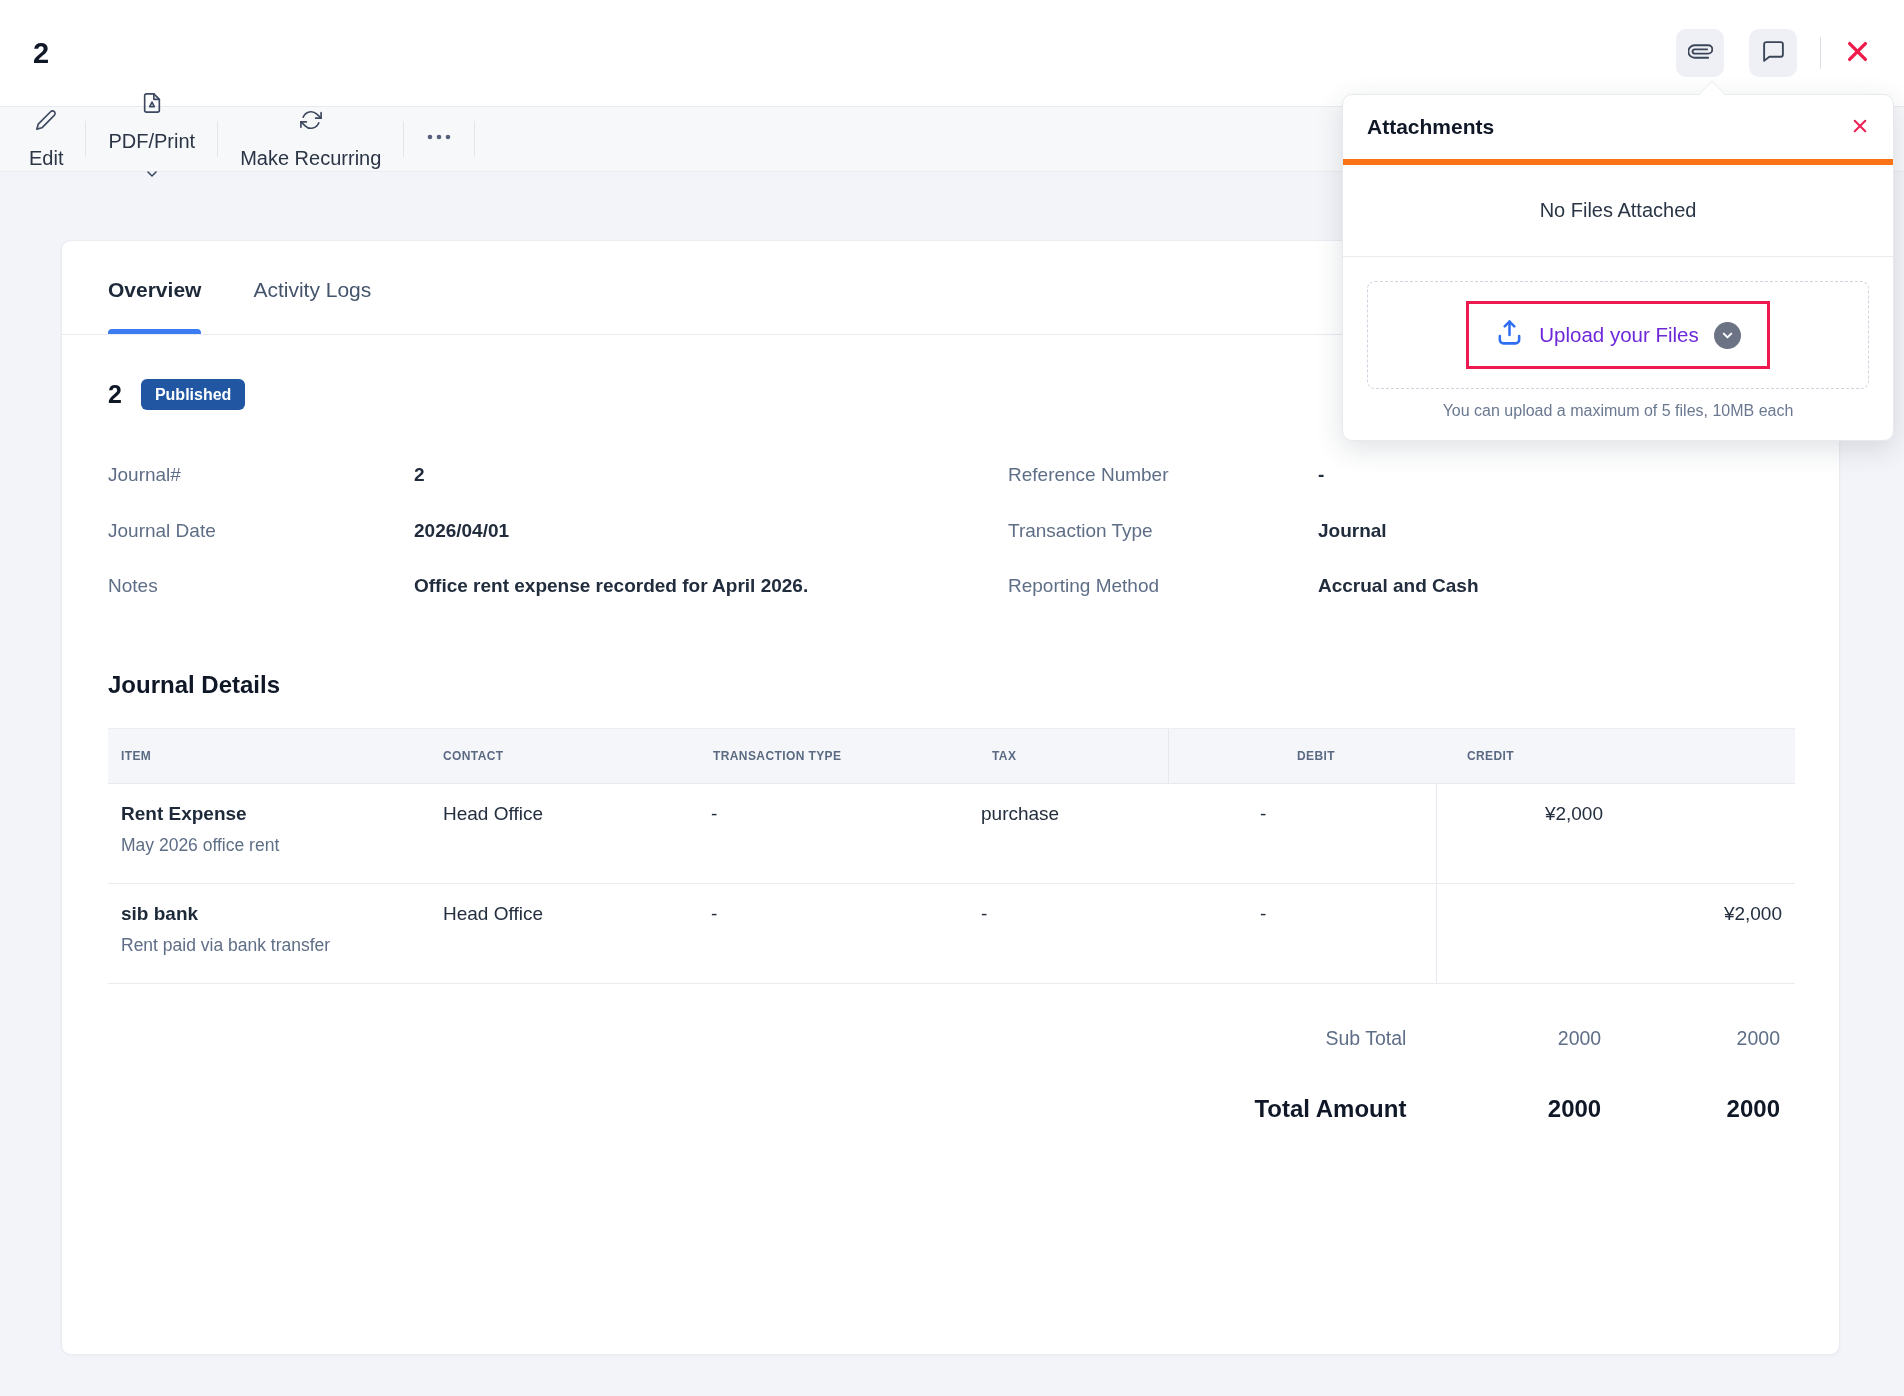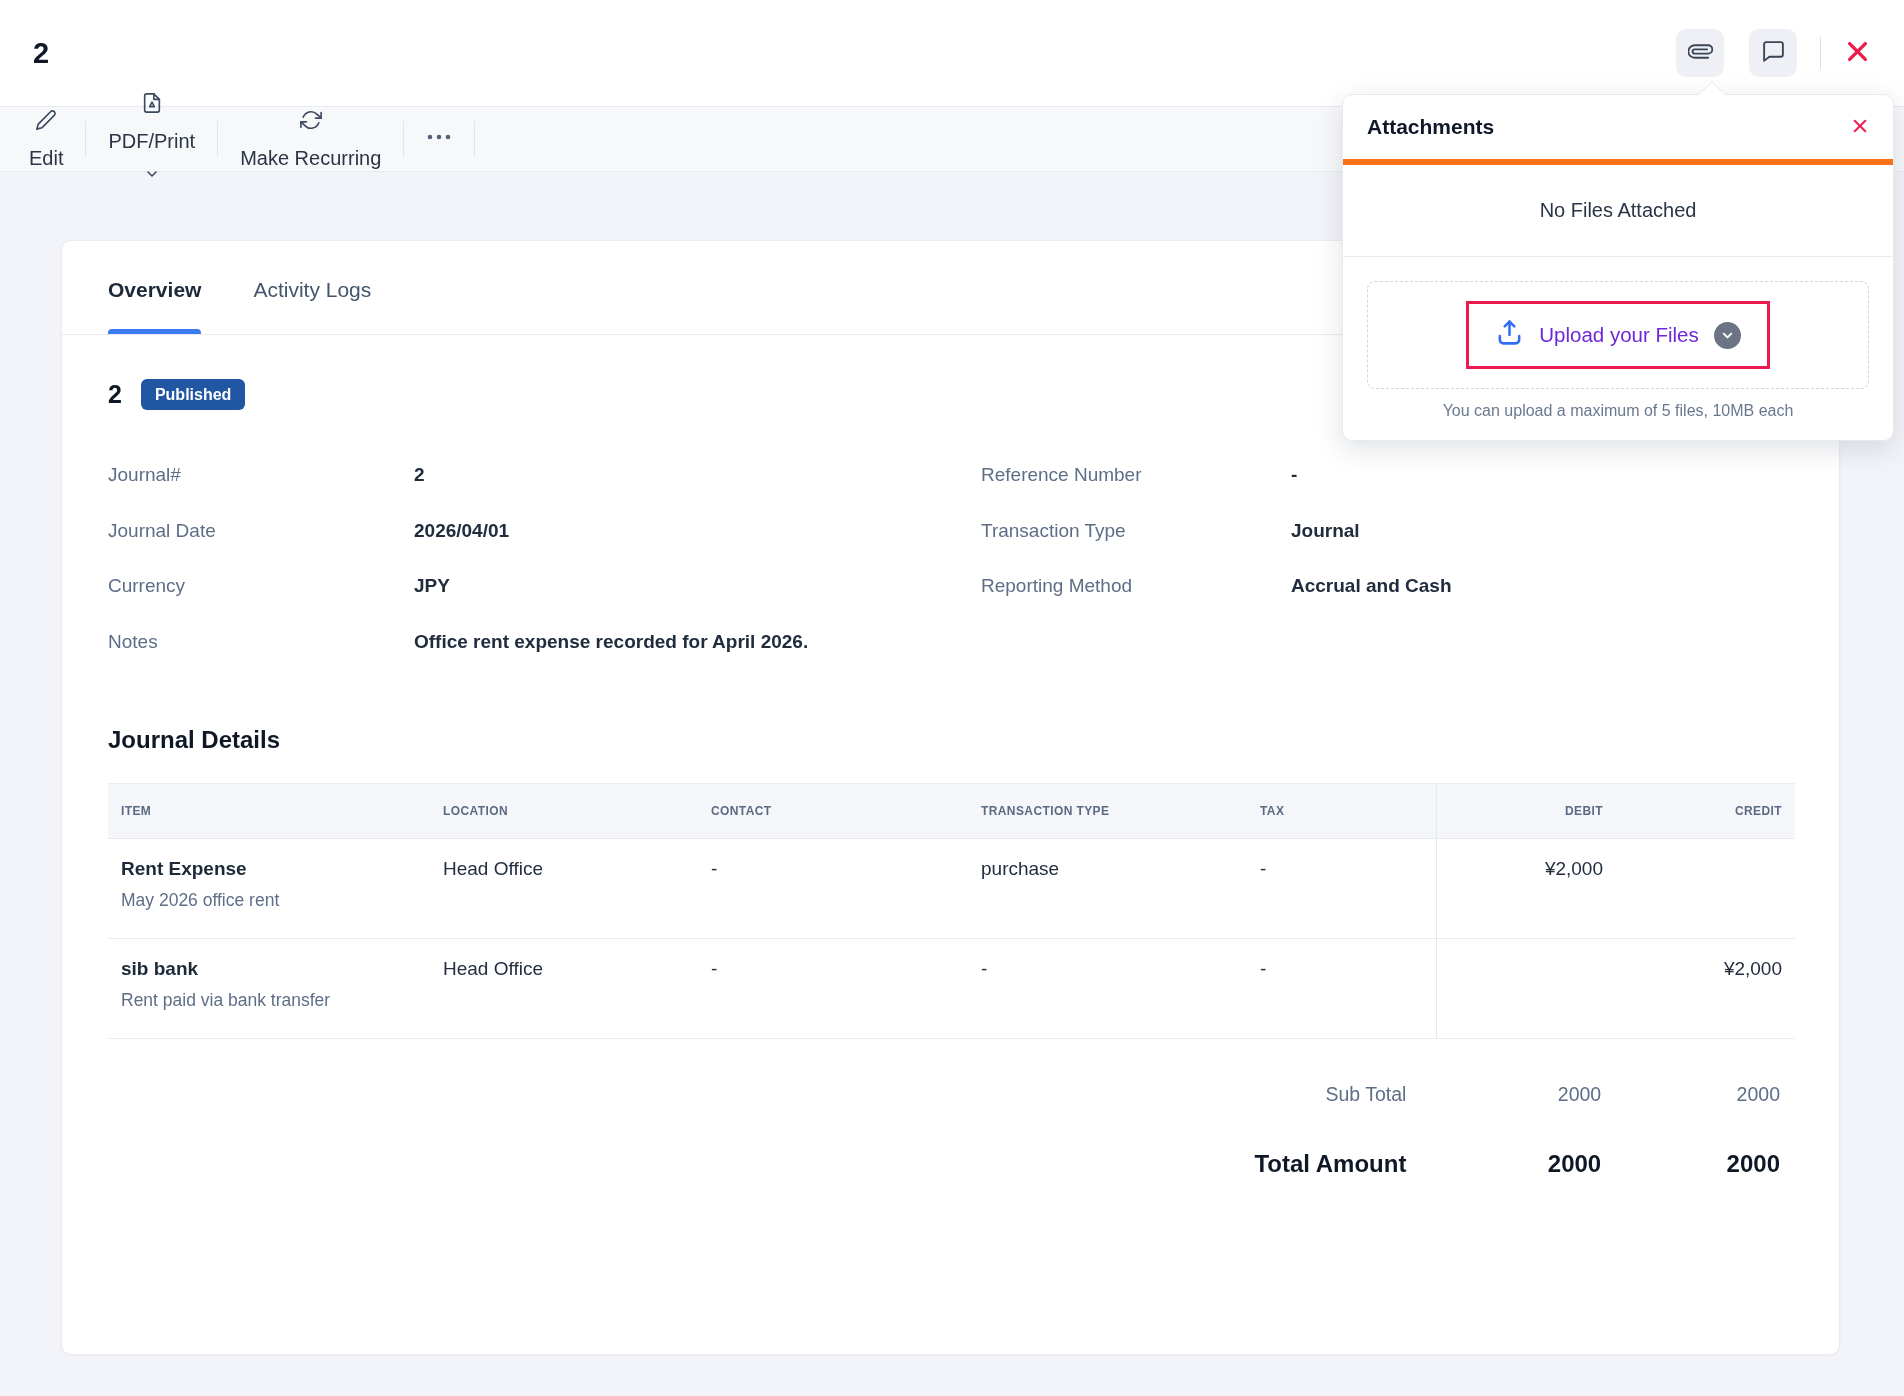--- a/index.html
+++ b/index.html
@@ -26,21 +26,21 @@
   .tabbar { position:relative; height:94px; border-bottom:1px solid #e9ebf1; display:flex; align-items:flex-end; padding:0 46px; }
   .tab { position:relative; height:60px; display:flex; align-items:flex-start; padding-top:4px; margin-right:52px; font-size:21px; cursor:pointer; }
   .tab.active { font-weight:bold; color:#1d2939; }
   .tab.inactive { color:#44546b; }
   .tab-indicator { position:absolute; bottom:0; left:0; width:100%; height:5px; background:#3b7cf2; border-radius:4px 4px 0 0; }
 
   .title-row { display:flex; align-items:center; gap:19px; margin:44px 46px 0; }
   .journal-no { font-size:25px; font-weight:bold; color:#101828; }
   .badge { background:#2056a2; color:#fff; font-size:16px; font-weight:600; padding:6px 14px; border-radius:6px; line-height:1.2; }
 
-  .fields { display:flex; margin:54px 46px 0; }
+  .fields { display:flex; margin:54px 46px 0;gap:27px; }
   .fields-col { display:flex; flex-direction:column; }
   .fields-col.left { width:843px; }
   .fields-col.right { padding-left:30px; }
   .field-row { display:flex; height:55.5px; align-items:flex-start; }
   .f-label { color:#5f6e87; font-size:19px; }
   .left .f-label { width:306px; }
   .right .f-label { width:310px; }
   .f-value { color:#212c3d; font-size:19px; font-weight:600; }
 
   .details-heading { margin:40px 46px 29px; font-size:24px; font-weight:bold; color:#101828; }
@@ -185,24 +185,20 @@
       <div class="fields-col left">
         <div class="field-row">
           <div class="f-label">Journal#</div>
           <div class="f-value">2</div>
         </div>
         <div class="field-row">
           <div class="f-label">Journal Date</div>
           <div class="f-value">2026/04/01</div>
         </div>
         <div class="field-row">
-          <div class="f-label">Currency</div>
-          <div class="f-value">JPY</div>
-        </div>
-        <div class="field-row">
           <div class="f-label">Notes</div>
           <div class="f-value">Office rent expense recorded for April 2026.</div>
         </div>
       </div>
       <div class="fields-col right">
         <div class="field-row">
           <div class="f-label">Reference Number</div>
           <div class="f-value">-</div>
         </div>
         <div class="field-row">
@@ -214,21 +210,20 @@
           <div class="f-value">Accrual and Cash</div>
         </div>
       </div>
     </div>
 
     <div class="details-heading">Journal Details</div>
 
     <div class="jtable">
       <div class="thead">
         <div class="c-item">ITEM</div>
-        <div class="c-loc">LOCATION</div>
         <div class="c-con">CONTACT</div>
         <div class="c-tt">TRANSACTION TYPE</div>
         <div class="c-tax">TAX</div>
         <div class="c-debit">DEBIT</div>
         <div class="c-credit">CREDIT</div>
       </div>
 
       <div class="trow">
         <div class="c-item">
           <div class="item-name">Rent Expense</div>

